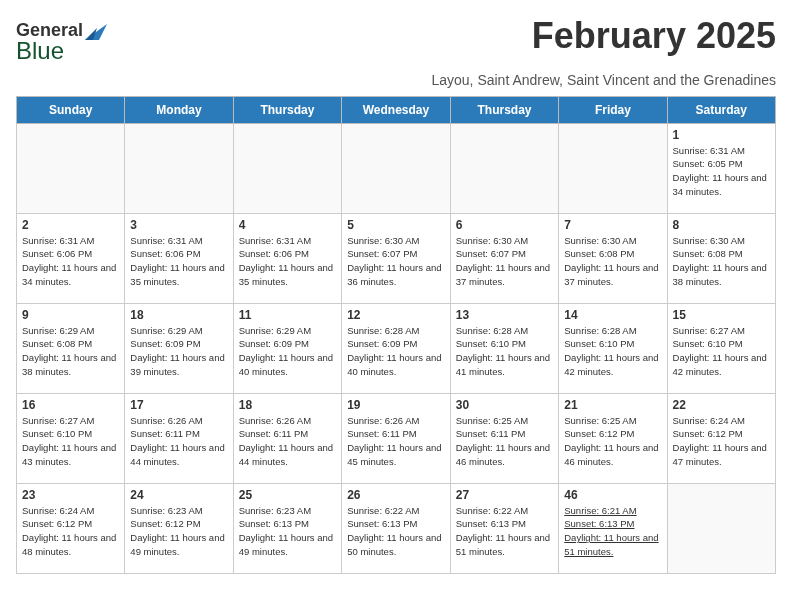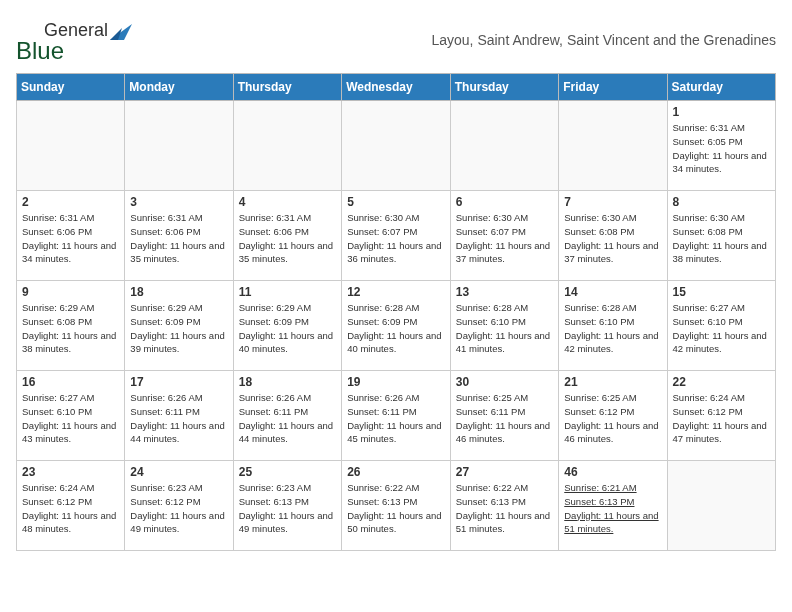--- a/index.html
+++ b/index.html
@@ -40,21 +40,21 @@
       width: 100%;
       border-collapse: collapse;
       margin-top: 8px;
     }
     .calendar th {
       background: #2b7bba;
       color: #fff;
       font-size: 12px;
       font-weight: bold;
       padding: 6px 4px;
-      text-align: left;
+      text-align: center;
       border: 1px solid #bbb;
     }
     .calendar td {
       border: 1px solid #ccc;
       vertical-align: top;
       padding: 4px 5px;
       width: 109px;
       height: 90px;
       font-size: 10px;
       color: #333;
@@ -74,29 +74,30 @@
       line-height: 1.45;
       color: #333;
     }
   </style>
 </head>
 <body>
 
 <div class="header-area">
   <div class="logo">
     <div style="display:flex;align-items:center;">
-      <span style="font-size:18px;font-weight:normal;color:#333;margin-left:28px;">General</span>
+      <span style="font-size:18px;font-weight:bold;color:#333;">General</span>
       <svg width="22" height="18" viewBox="0 0 22 18" style="margin-left:2px;">
         <polygon points="0,18 22,2 14,18" fill="#2b7bba"></polygon>
         <polygon points="0,18 12,6 8,18" fill="#1a5a94"></polygon>
       </svg>
     </div>
     <span style="font-size:24px;font-weight:normal;color:#14532d;margin-top:-4px;">Blue</span>
   </div>
   <div class="title-block">
+    <div class="month-title">February 2025</div>
     <div class="subtitle">Layou, Saint Andrew, Saint Vincent and the Grenadines</div>
   </div>
 </div>
 
 <table class="calendar">
   <thead>
     <tr>
     <th>Sunday</th>
         <th>Monday</th>
         <th>Thursday</th>

